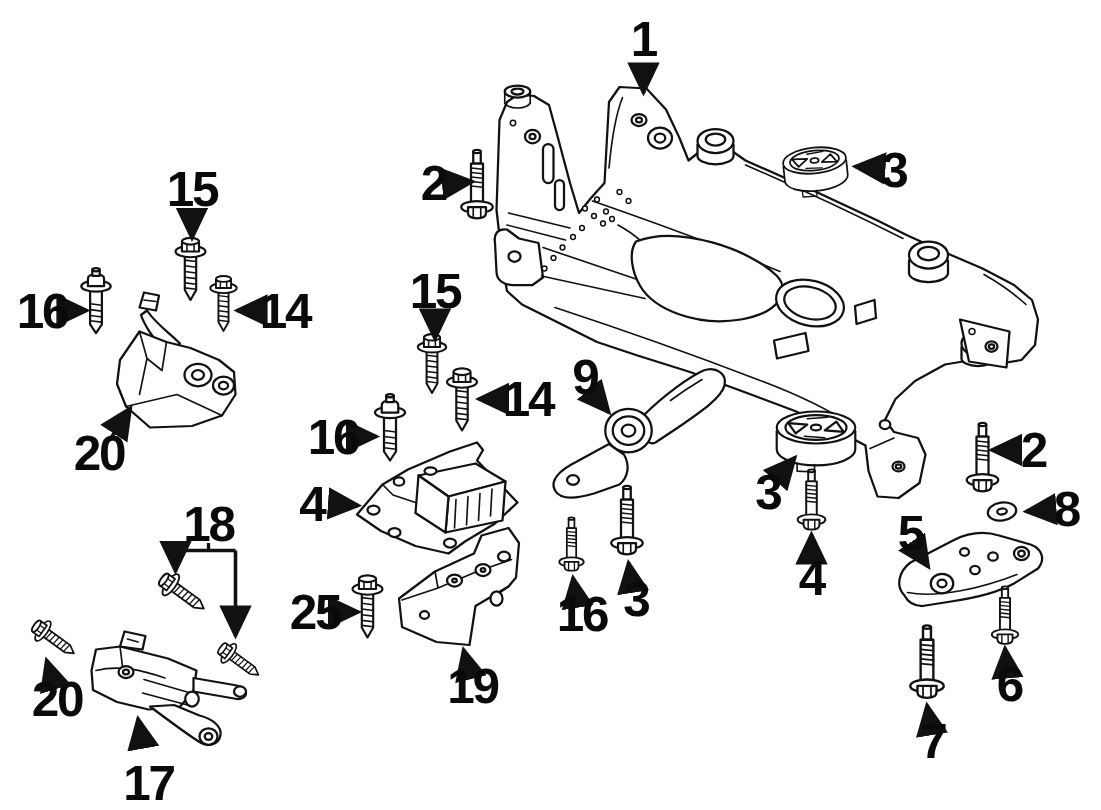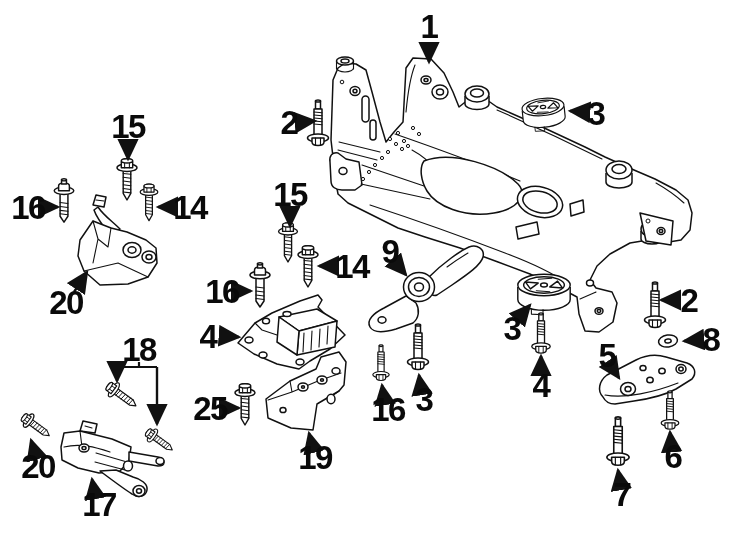--- a/index.html
+++ b/index.html
@@ -289,18 +289,18 @@
   <div class="callout" style="left:390px;top:251px">9</div>
   <div class="callout" style="left:512px;top:328px">3</div>
   <div class="callout" style="left:541px;top:385px">4</div>
   <div class="callout" style="left:689px;top:300px">2</div>
   <div class="callout" style="left:711px;top:339px">8</div>
   <div class="callout" style="left:607px;top:355px">5</div>
   <div class="callout" style="left:673px;top:456px">6</div>
   <div class="callout" style="left:622px;top:494px">7</div>
   <div class="callout" style="left:388px;top:409px">16</div>
   <div class="callout" style="left:424px;top:399px">3</div>
-  <div class="callout" style="left:99px;top:504px">17</div>
+  <div class="callout" style="left:99px;top:522px">17</div>
   <div class="callout" style="left:315px;top:457px">19</div>
   <div class="callout" style="left:139px;top:349px">18</div>
   <div class="callout" style="left:38px;top:466px">20</div>
   <div class="callout" style="left:210px;top:408px">25</div>
 </div>
 
 </body></html>

